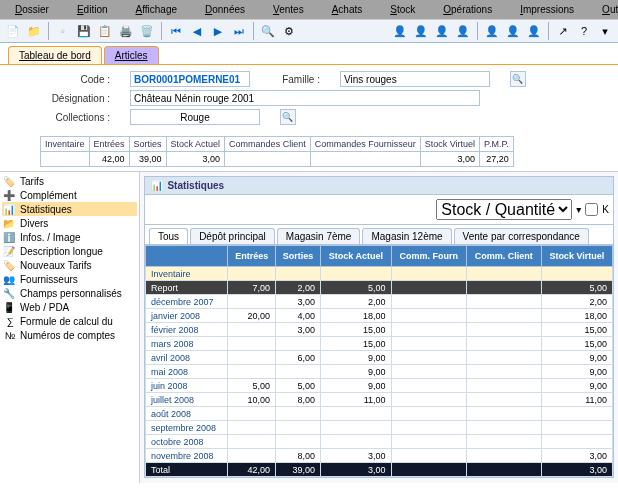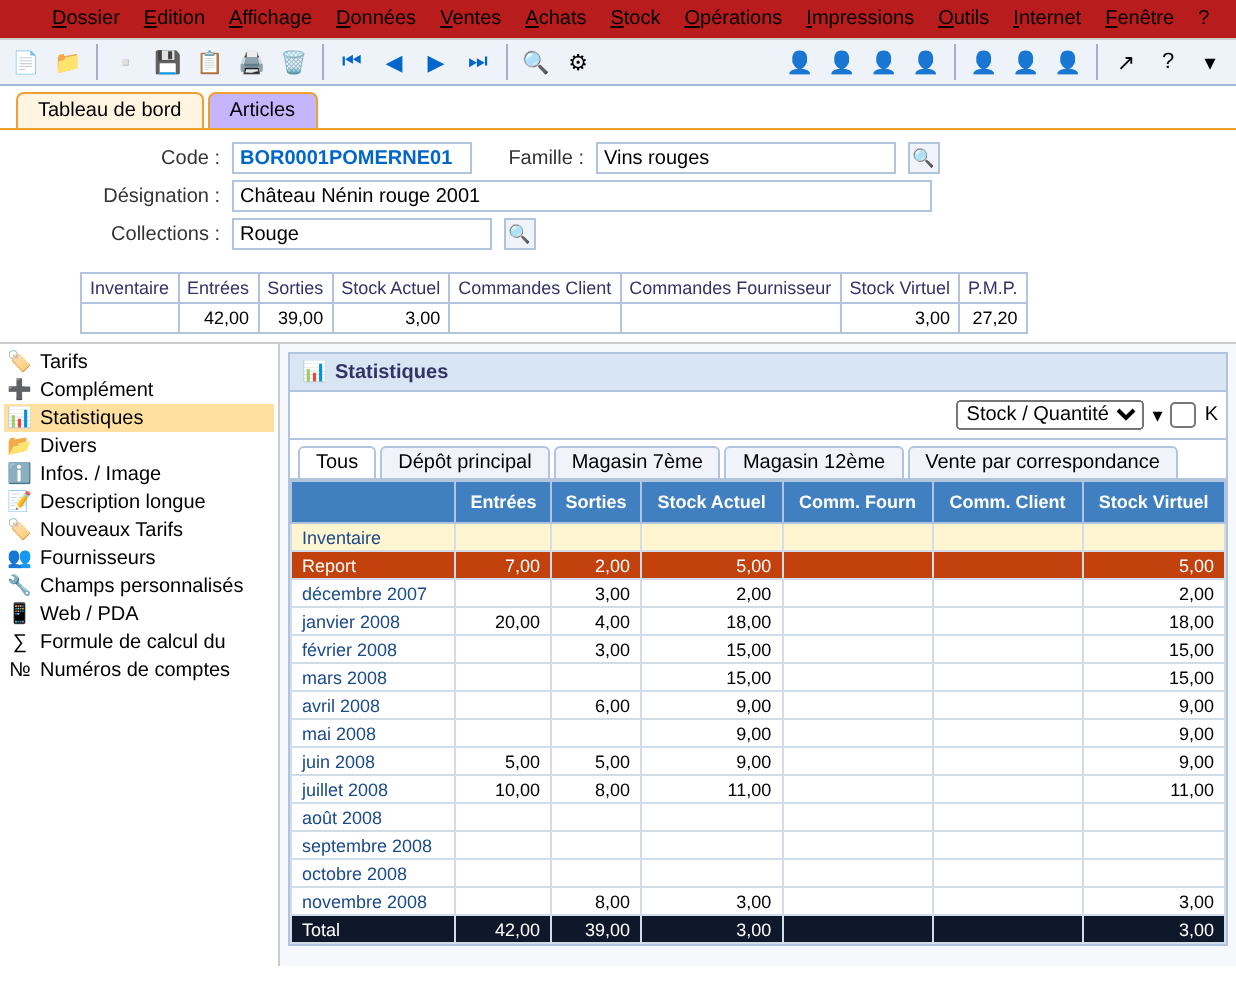--- a/index.html
+++ b/index.html
@@ -1,55 +1,55 @@
 <!DOCTYPE html>
 <html><head>
 <meta charset="utf-8">
 <style>
 * { box-sizing: border-box; margin: 0; padding: 0; }
 body { font-family: Tahoma, Arial, sans-serif; font-size: 10px; background: #fff; width: 618px; height: 503px; overflow: hidden; }
-.menubar { display: flex; gap: 0; padding: 2px 20px; border-bottom: 1px solid #ccc; background: #b91c1c; }
+.menubar { display: flex; gap: 16px; padding: 2px 9px; border-bottom: 1px solid #ccc; background: #a3a3a3; }
 .menubar span { padding: 2px 6px; cursor: default; }
 .menubar span u { text-decoration: underline; }
 .toolbar { display: flex; align-items: center; padding: 2px 4px; gap: 3px; border-bottom: 1px solid #a0b8d8; background: #eef3fa; }
 .toolbar .sep { width: 1px; height: 18px; background: #aac; margin: 0 2px; }
 .tb-btn { width: 18px; height: 18px; display: inline-flex; align-items: center; justify-content: center; font-size: 11px; border: 1px solid transparent; border-radius: 2px; cursor: default; }
 .spacer { flex: 1; }
-.tabstrip { display: flex; align-items: flex-end; background: #fff; padding: 3px 8px 0 8px; border-bottom: 1px solid #f0a030; }
+.tabstrip { display: flex; align-items: flex-end; background: #fff; padding: 3px 8px 0 8px; border-bottom: 1px solid #f0a030; text-decoration: underline; }
 .tab { padding: 3px 10px; border: 1px solid #f0a030; border-bottom: none; border-radius: 4px 4px 0 0; background: #fff5e0; margin-right: 2px; font-weight: normal; cursor: default; }
 .tab.active { background: #c4b5fd; }
 .tab.title { background: #f0a030; color: #fff; font-weight: bold; flex: 0 0 auto; }
 .formarea { padding: 6px 20px 4px 40px; }
-.formrow { display: flex; align-items: center; margin-bottom: 3px; gap: 6px; }
+.formrow { display: flex; align-items: center; margin-bottom: 3px; gap: 20px; }
 .formrow label { width: 70px; text-align: right; color: #333; }
 .formrow input { border: 1px solid #b0c4de; padding: 1px 3px; font-size: 10px; height: 16px; }
 .iconbtn { width: 16px; height: 16px; border: 1px solid #b0c4de; background: #f0f4fa; display: inline-flex; align-items: center; justify-content: center; font-size: 9px; }
 .sumtable { margin: 4px 20px 4px 40px; }
 .sumtable table { border-collapse: collapse; }
 .sumtable th, .sumtable td { border: 1px solid #b0c4de; padding: 2px 4px; font-size: 9px; text-align: right; }
 .sumtable th { background: #fff; font-weight: normal; text-align: center; color: #336; }
 .content { display: flex; height: 312px; border-top: 1px solid #ccc; }
 .sidebar { width: 140px; border-right: 1px solid #ccc; background: #fff; overflow: hidden; padding: 2px; }
 .sidebar .item { display: flex; align-items: center; gap: 4px; padding: 1px 2px; cursor: default; white-space: nowrap; }
 .sidebar .item.sel { background: #ffe0a0; }
 .sidebar .ic { width: 12px; height: 12px; display: inline-flex; align-items: center; justify-content: center; font-size: 10px; }
 .main { flex: 1; background: #f6f8fc; padding: 4px; overflow: auto; }
 .panel-header { background: #d8e6f4; border: 1px solid #b0c4de; padding: 3px 6px; font-weight: bold; color: #336; display: flex; align-items: center; gap: 4px; }
 .panel-tools { display: flex; justify-content: flex-end; align-items: center; padding: 4px; gap: 4px; background: #fff; border: 1px solid #b0c4de; border-top: none; }
-.panel-tools select { font-size: 10px; }
+.panel-tools select { font-size: 16px; }
 .subtabs { display: flex; background: #fff; border: 1px solid #b0c4de; border-top: none; padding: 3px 20px 0 4px; }
 .subtab { padding: 2px 8px; border: 1px solid #b0c4de; border-bottom: none; border-radius: 3px 3px 0 0; margin-right: 2px; background: #f0f4fa; cursor: default; }
 .subtab.active { background: #fff; }
 .datatable { border: 1px solid #b0c4de; border-top: none; background: #fff; }
 .datatable table { width: 100%; border-collapse: collapse; font-size: 9px; }
 .datatable th { background: #4080c0; color: #fff; padding: 5px; text-align: center; font-weight: bold; border: 1px solid #b0c4de; }
 .datatable td { border: 1px solid #d0dce8; padding: 1px 5px; text-align: right; height: 14px; }
 .datatable td.lbl { text-align: left; color: #1a4a8a; }
 .datatable tr.invent td { background: #fff5d0; }
-.datatable tr.report td { background: #c2410c; color: #fff; }
+.datatable tr.report td { background: #404040; color: #fff; }
 .datatable tr.total td { background: #0f172a; color: #fff; }
 </style>
 </head>
 <body>
 
 <div class="menubar" id="menubar">
     <span><u>D</u>ossier</span>
     <span><u>E</u>dition</span>
     <span><u>A</u>ffichage</span>
     <span><u>D</u>onnées</span>
@@ -108,21 +108,21 @@
     <label style="width:50px">Famille :</label>
     <input style="width: 150px;" value="Vins rouges">
     <span class="iconbtn">🔍</span>
   </div>
   <div class="formrow">
     <label>Désignation :</label>
     <input style="width: 350px;" value="Château Nénin rouge 2001">
   </div>
   <div class="formrow">
     <label>Collections :</label>
-    <input style="width: 130px;" value="Rouge">
+    <input style="width: 130px; text-align: center;" value="Rouge">
     <span class="iconbtn">🔍</span>
   </div>
 </div>
 
 <div class="sumtable">
   <table>
       <thead>
         <tr id="sum-h">
           <th>Inventaire</th>
           <th>Entrées</th>

